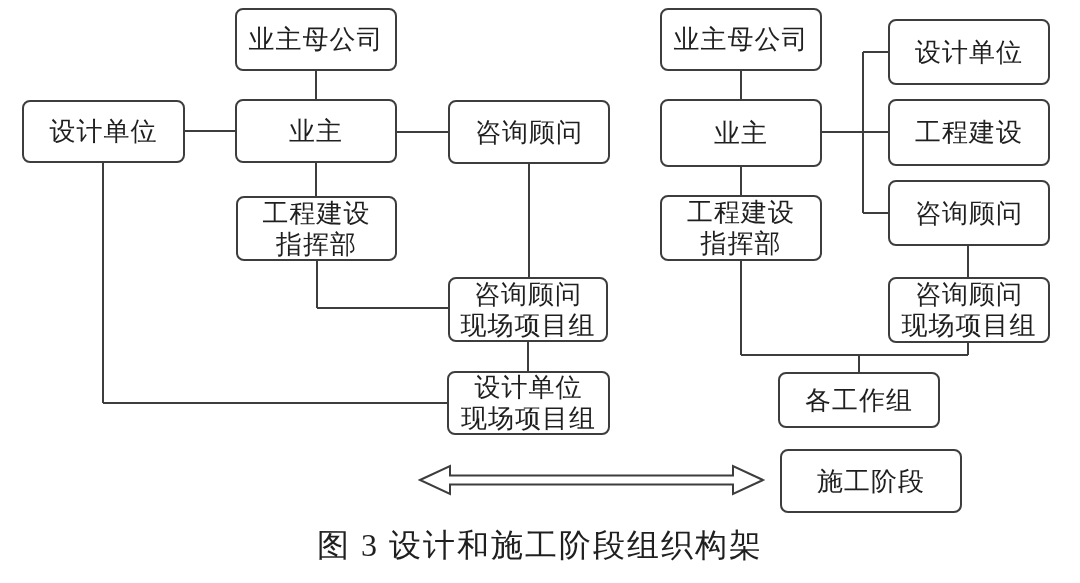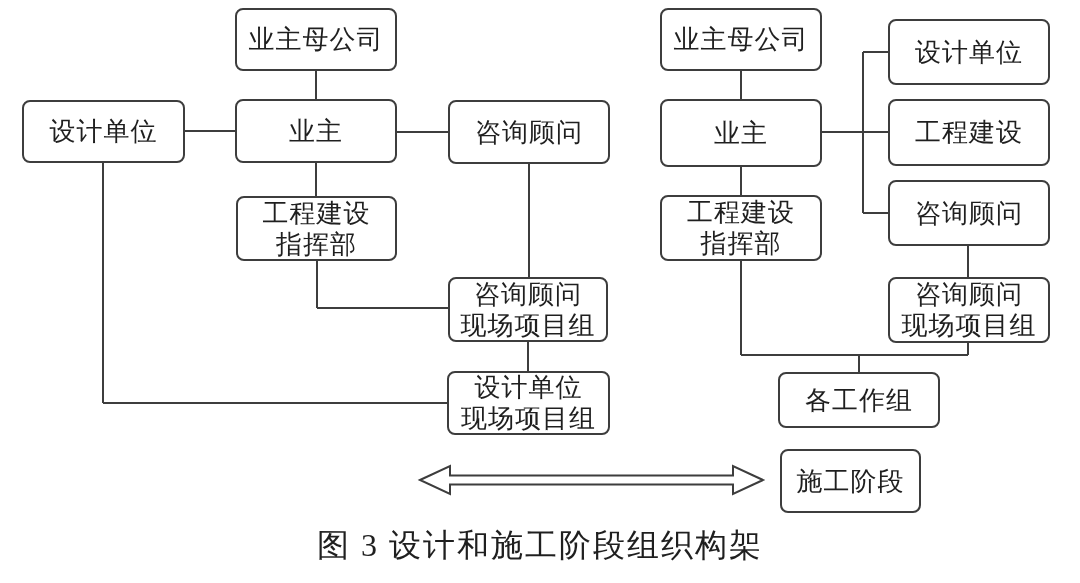--- a/index.html
+++ b/index.html
@@ -100,17 +100,17 @@
   <div class="node" style="left:660px;top:8px;width:162px;height:63px">业主母公司</div>
   <div class="node" style="left:660px;top:99px;width:162px;height:68px">业主</div>
   <div class="node" style="left:888px;top:19px;width:162px;height:66px">设计单位</div>
   <div class="node" style="left:888px;top:99px;width:162px;height:67px">工程建设</div>
   <div class="node" style="left:888px;top:180px;width:162px;height:66px">咨询顾问</div>
   <div class="node" style="left:660px;top:195px;width:162px;height:66px">工程建设
 指挥部</div>
   <div class="node" style="left:888px;top:277px;width:162px;height:66px">咨询顾问
 现场项目组</div>
   <div class="node" style="left:778px;top:372px;width:162px;height:56px">各工作组</div>
-  <div class="node" style="left:780px;top:449px;width:141px;height:64px">施工阶段</div>
+  <div class="node" style="left:780px;top:449px;width:182px;height:64px">施工阶段</div>
 
   <div class="caption">图 3  设计和施工阶段组织构架</div>
 
 </div>
 
 </body></html>

